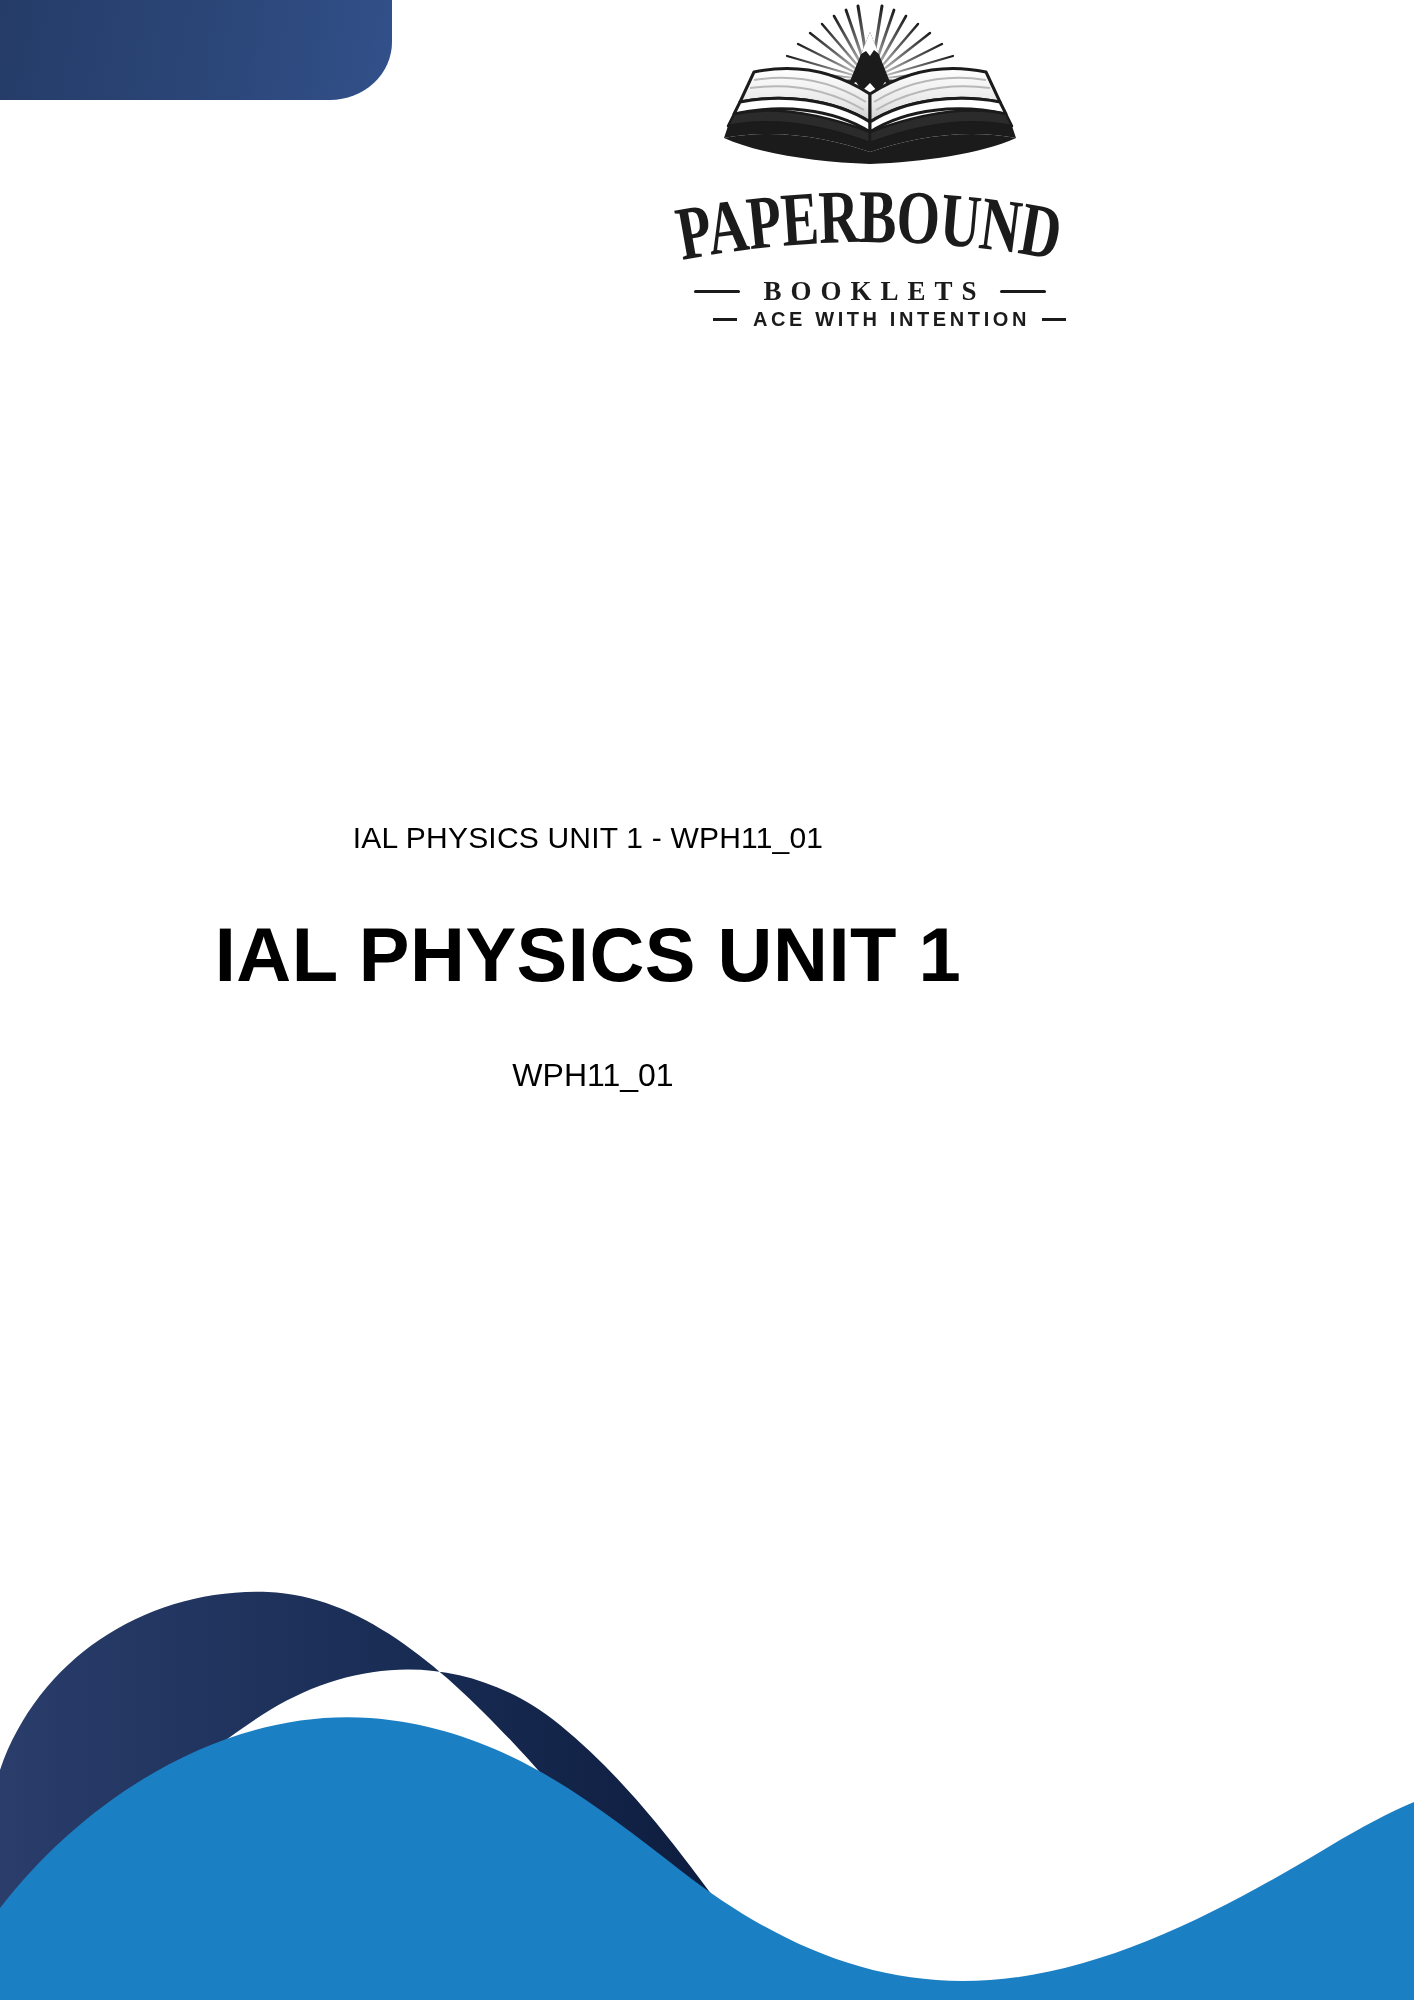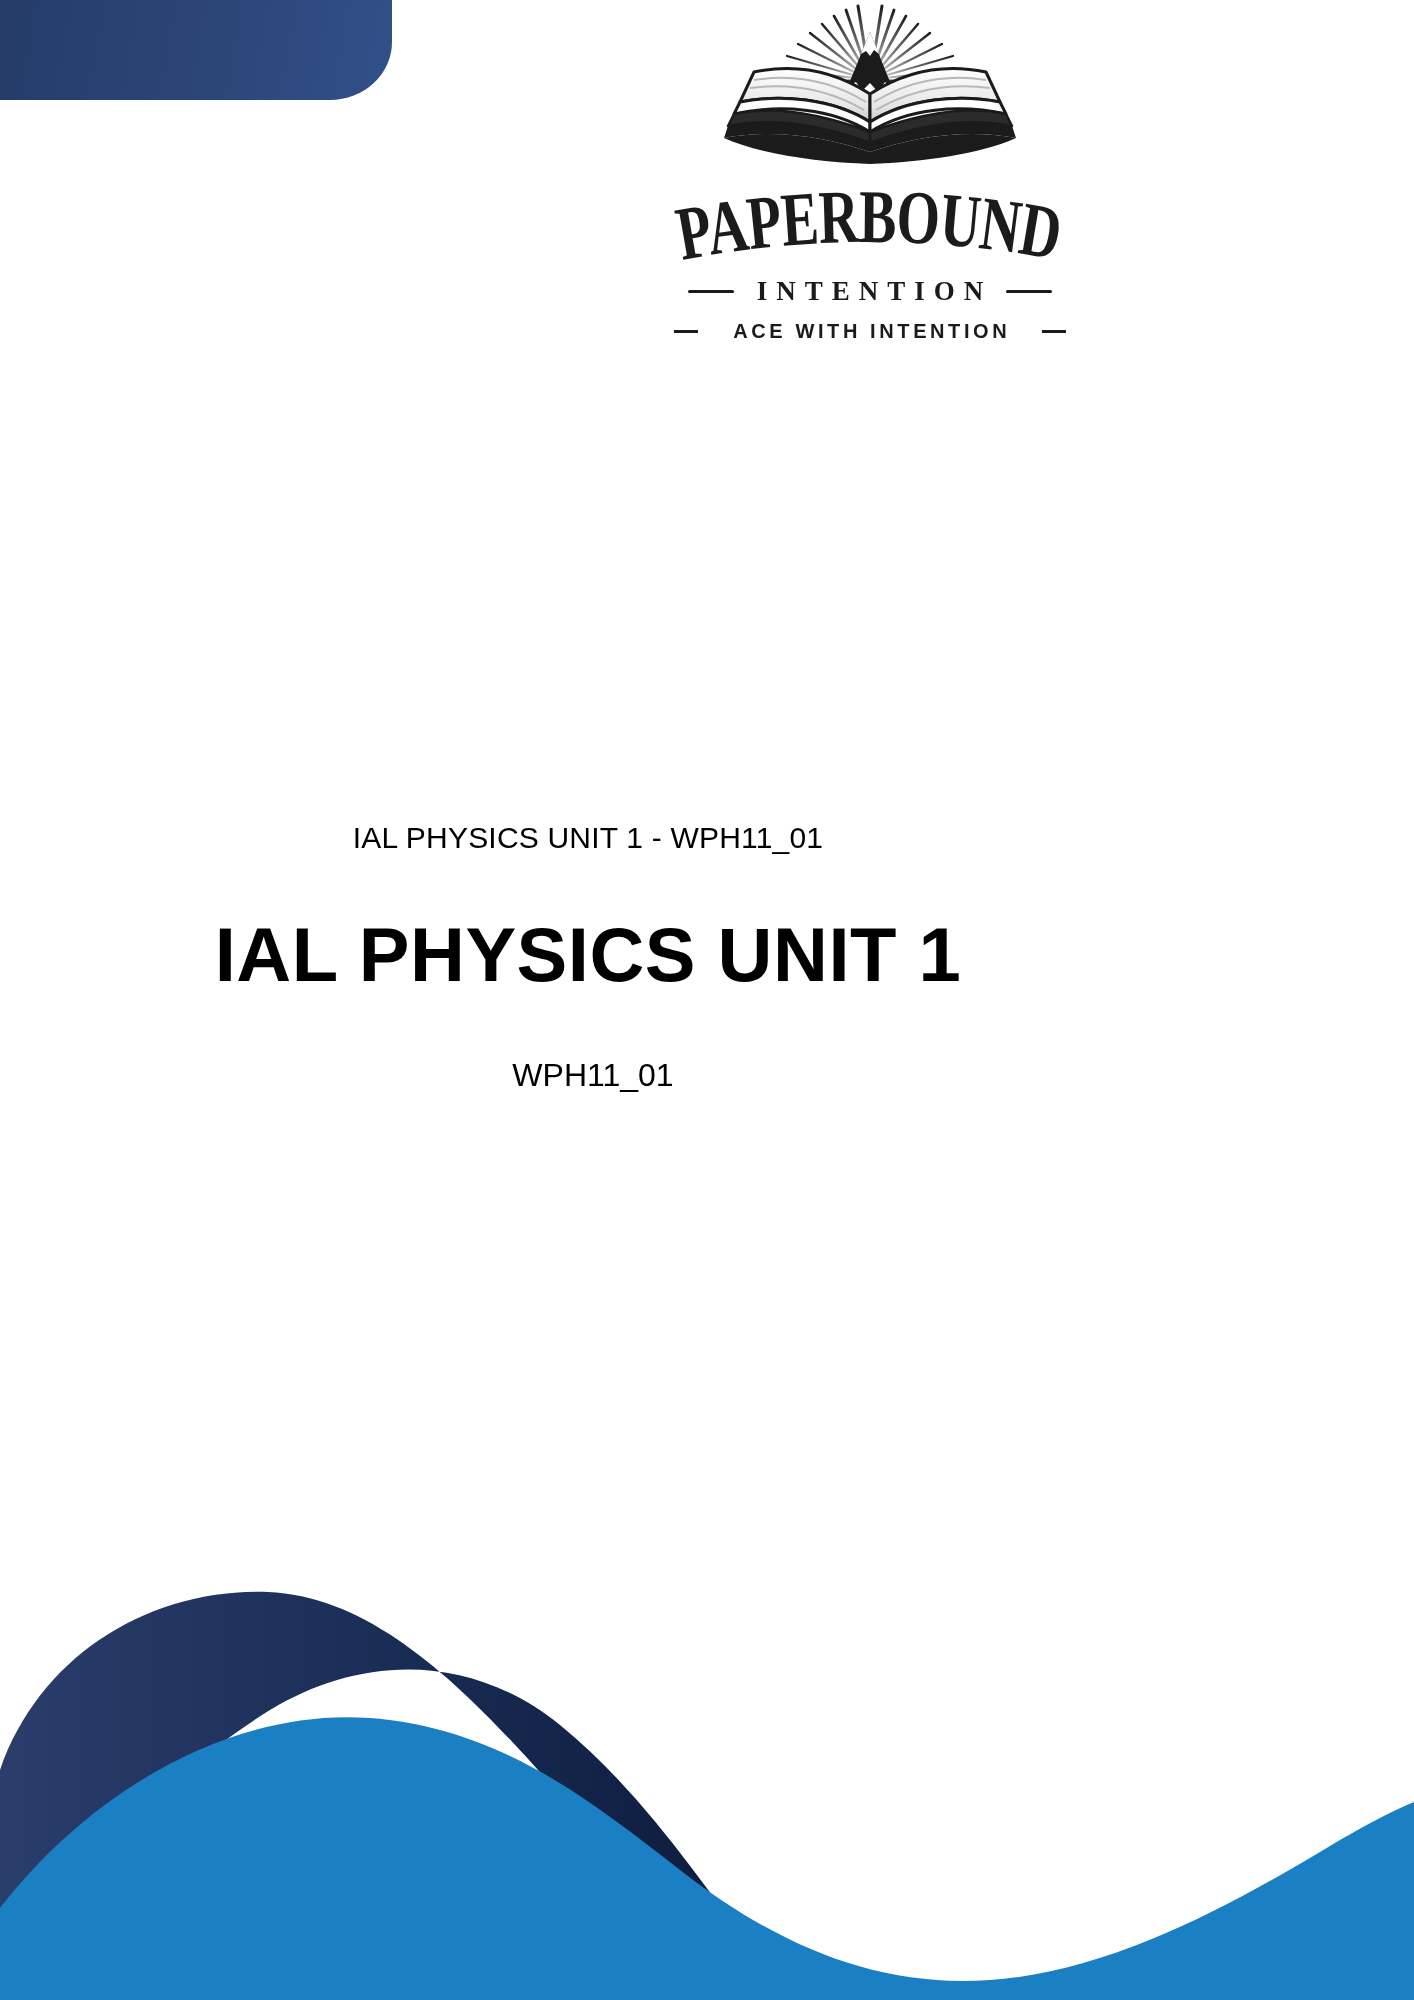--- a/index.html
+++ b/index.html
@@ -72,23 +72,23 @@
     font-weight: bold;
     font-size: 27px;
     letter-spacing: 9px;
     color: #1b1b1b;
     text-indent: 9px;
     white-space: nowrap;
   }
   .logo-tagline-row {
     display: flex;
     align-items: center;
-    justify-content: space-between;
-    gap: 20px;
-    margin-top: 13px;
+    justify-content: flex-end;
+    gap: 12px;
+    margin-top: 1px;
     width: 392px;
   }
   .logo-tag-rule {
     height: 3px;
     width: 24px;
     background: #1b1b1b;
   }
   .logo-tagline {
     font-family: "Liberation Sans", sans-serif;
     font-weight: bold;
@@ -219,21 +219,21 @@
       <defs>
         <path id="archPath" d="M8 78 Q196 42 384 78"></path>
       </defs>
       <text font-family="'Liberation Serif', serif" font-weight="bold" font-size="76" fill="#1b1b1b" letter-spacing="-1" textLength="376" lengthAdjust="spacingAndGlyphs">
         <textPath href="#archPath" startOffset="0">PAPERBOUND</textPath>
       </text>
     </svg>
 
     <div class="logo-sub-row">
       <span class="logo-rule"></span>
-      <span class="logo-booklets">INTENTION</span>
+      <span class="logo-booklets">BOOKLETS</span>
       <span class="logo-rule"></span>
     </div>
 
     <div class="logo-tagline-row">
       <span class="logo-tag-rule"></span>
       <span class="logo-tagline">ACE WITH INTENTION</span>
       <span class="logo-tag-rule"></span>
     </div>
   </div>
 

